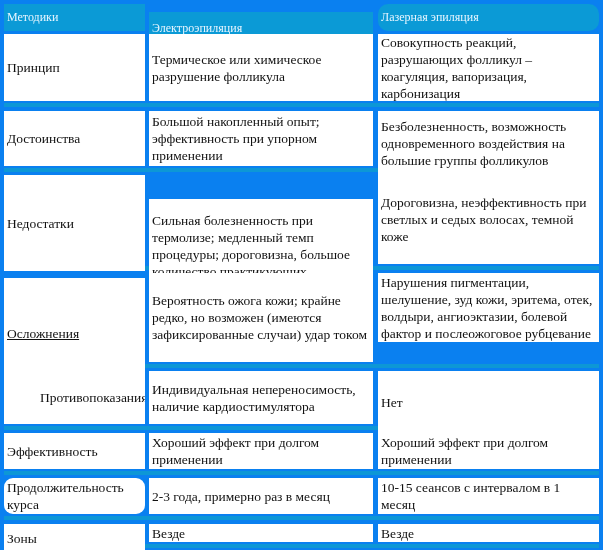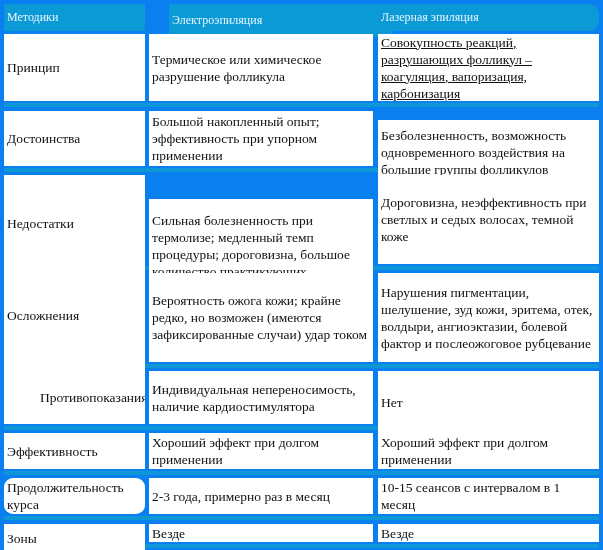--- a/index.html
+++ b/index.html
@@ -47,21 +47,21 @@
   </style>
 </head>
 <body>
 
 <div>
 
   <div class="row">
     <div class="cell head c1" style="top:4px;height:27px;">
         <span>Методики</span>
       </div>
-    <div class="cell head c2" style="top:4px;height:33px;margin-left:20px;">
+    <div class="cell head c2" style="top:12px;height:33px;">
         <span>Электроэпиляция</span>
       </div>
     <div class="cell head c3" style="top:4px;height:27px;border-radius:10px;">
         <span>Лазерная эпиляция</span>
       </div>
   </div>
 
   <div class="band" style="top:103px;height:4px;"></div>
   <div class="band" style="top:168px;height:4px;"></div>
   <div class="band" style="top:266px;height:4px;"></div>
@@ -71,57 +71,57 @@
   <div class="band" style="top:516px;height:4px;"></div>
   <div class="band" style="top:544px;height:4px;"></div>
 
   <div class="row">
     <div class="cell c1" style="top:34px;height:67px;">
         <span>Принцип</span>
       </div>
     <div class="cell c2" style="top:34px;height:67px;">
         <span>Термическое или химическое разрушение фолликула</span>
       </div>
-    <div class="cell c3" style="top:34px;height:67px;text-decoration:underline;">
+    <div class="cell c3" style="top:34px;height:67px;">
         <span>Совокупность реакций, разрушающих фолликул – коагуляция, вапоризация, карбонизация</span>
       </div>
   </div>
 
   <div class="row">
     <div class="cell c1" style="top:111px;height:55px;">
         <span>Достоинства</span>
       </div>
     <div class="cell c2" style="top:111px;height:55px;">
         <span>Большой накопленный опыт; эффективность при упорном применении</span>
       </div>
-    <div class="cell c3" style="top:120px;height:64px;">
+    <div class="cell c3" style="top:111px;height:64px;">
         <span>Безболезненность, возможность одновременного воздействия на большие группы фолликулов</span>
       </div>
   </div>
 
   <div class="row">
     <div class="cell c1" style="top:175px;height:96px;">
         <span>Недостатки</span>
       </div>
     <div class="cell c2" style="top:175px;height:111px;margin-top:24px;">
         <span>Сильная болезненность при термолизе; медленный темп процедуры; дороговизна, большое количество практикующих дилетантов</span>
       </div>
     <div class="cell c3" style="top:175px;height:89px;">
         <span>Дороговизна, неэффективность при светлых и седых волосах, темной коже</span>
       </div>
   </div>
 
   <div class="row">
-    <div class="cell c1" style="top:260px;height:111px;">
+    <div class="cell c1" style="top:278px;height:111px;text-decoration:underline;">
         <span>Осложнения</span>
       </div>
     <div class="cell c2" style="top:273px;height:89px;">
         <span>Вероятность ожога кожи; крайне редко, но возможен (имеются зафиксированные случаи) удар током</span>
       </div>
-    <div class="cell c3" style="top:273px;height:89px;">
+    <div class="cell c3" style="top:273px;height:69px;">
         <span>Нарушения пигментации, шелушение, зуд кожи, эритема, отек, волдыри, ангиоэктазии, болевой фактор и послеожоговое рубцевание</span>
       </div>
   </div>
 
   <div class="row">
     <div class="cell c1" style="top:371px;height:53px;padding-left:36px;">
         <span>Противопоказания</span>
       </div>
     <div class="cell c2" style="top:371px;height:53px;">
         <span>Индивидуальная непереносимость, наличие кардиостимулятора</span>

